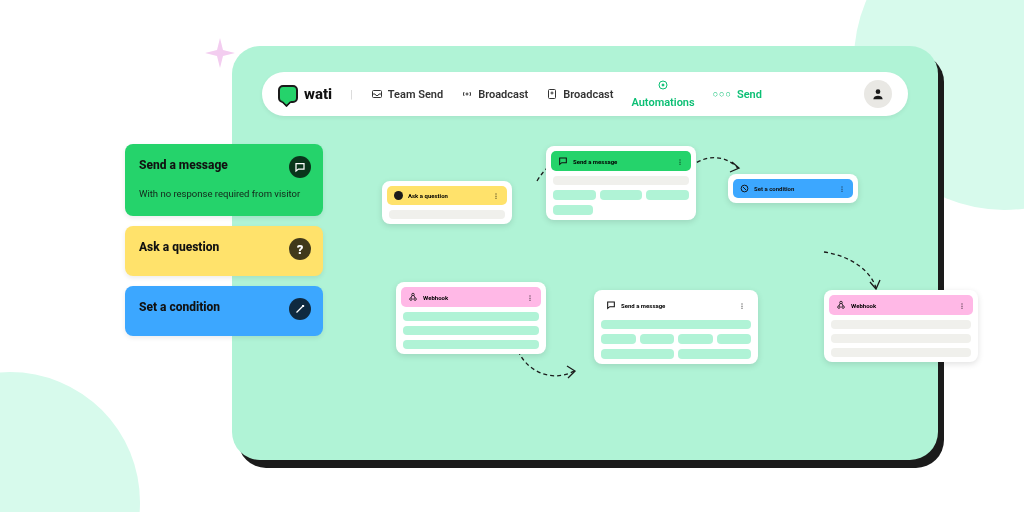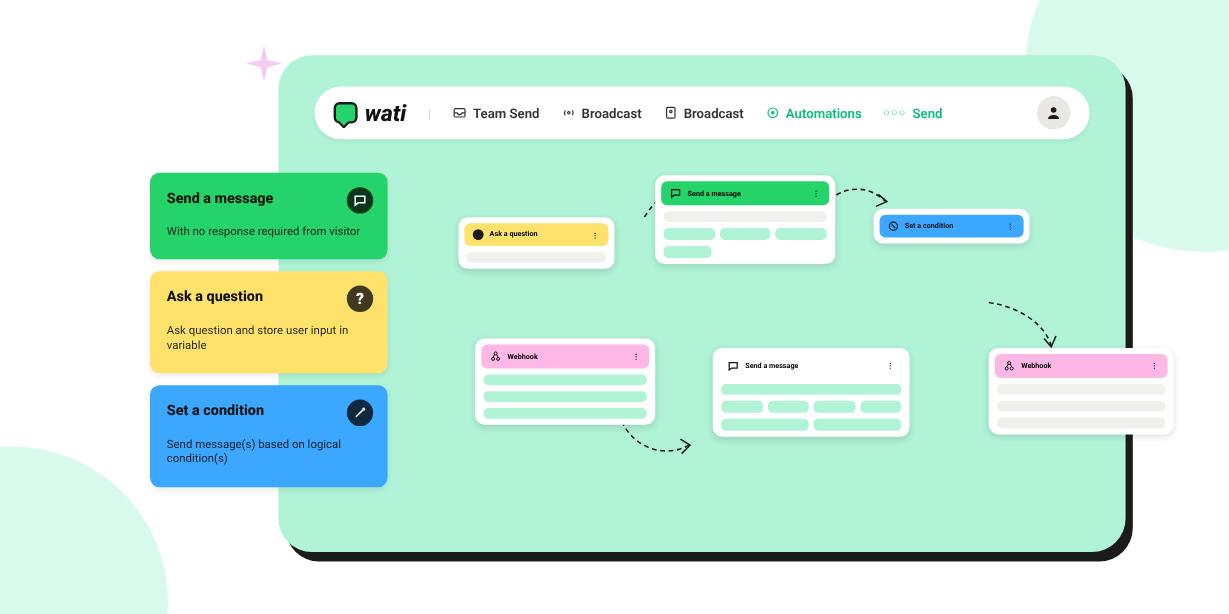--- a/index.html
+++ b/index.html
@@ -50,39 +50,39 @@
     background: #ffffff;
     border-radius: 22px;
     display: flex;
     align-items: center;
     padding: 0 16px;
     gap: 18px;
     font-size: 11px;
     color: #111;
     box-shadow: 0 2px 4px rgba(0,0,0,.06);
   }
-  .brand { display:flex; align-items:center; gap:6px; font-weight:800; font-size:19px;font-style:italic; }
+  .brand { display:flex; align-items:center; gap:6px; font-weight:800; font-size:15px; }
   .brand-logo {
     width:20px; height:18px;
     border:2.5px solid #1b1b1b;
     border-radius:5px;
     background:#25d36b;
     position:relative;
   }
   .brand-logo::after{
     content:''; position:absolute; left:3px; bottom:-5px;
     width:5px; height:5px;
     border-left:2.5px solid #1b1b1b;
     border-bottom:2.5px solid #1b1b1b;
     background:#25d36b;
     transform: rotate(-45deg);
     border-bottom-left-radius:2px;
   }
   .nav-item { display:flex; align-items:center; gap:5px; white-space:nowrap; font-weight:600; color:#333; }
-  .nav-item.active{ color:#0bbf74; }
+  .nav-item.active{ color:#0bbf74;flex-direction:column; }
   .nav-ico { width:12px; height:12px; display:inline-block; }
 
   .avatar {
     margin-left:auto;
     width:28px; height:28px;
     border-radius:50%;
     background:#e9e8e4;
     display:flex; align-items:center; justify-content:center;
   }
   .avatar svg{width:14px;height:14px;}
@@ -344,24 +344,22 @@
         </svg>
     </div>
     <h4>Send a message</h4>
     <p>With no response required from visitor</p>
   </div>
   <div class="side-card sc-yellow">
     <div class="side-icon">
       <span style="color:#fff;font-weight:900;font-size:13px;">?</span>
     </div>
     <h4>Ask a question</h4>
-    <p>Ask question and store user input in variable</p>
   </div>
   <div class="side-card sc-blue">
     <div class="side-icon">
       <svg width="12" height="12" viewBox="0 0 24 24" fill="none" stroke="#fff" stroke-width="2.5">
           <path d="M5 19L19 5M16 5h3v3"></path>
         </svg>
     </div>
     <h4>Set a condition</h4>
-    <p>Send message(s) based on logical condition(s)</p>
   </div>
 </div>
 
 </body></html>

